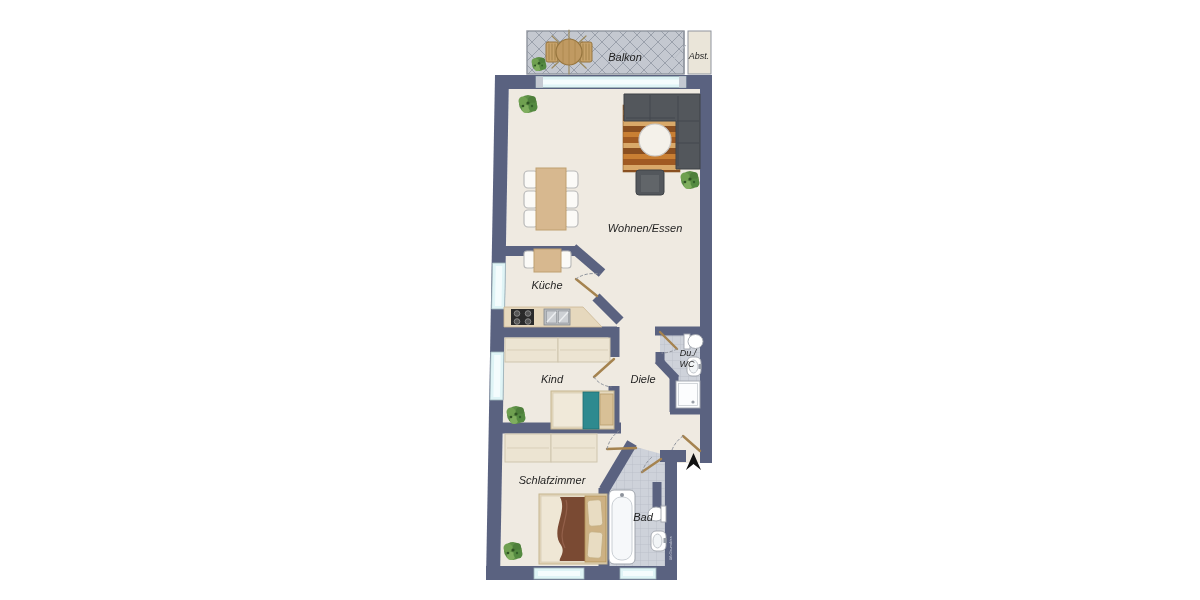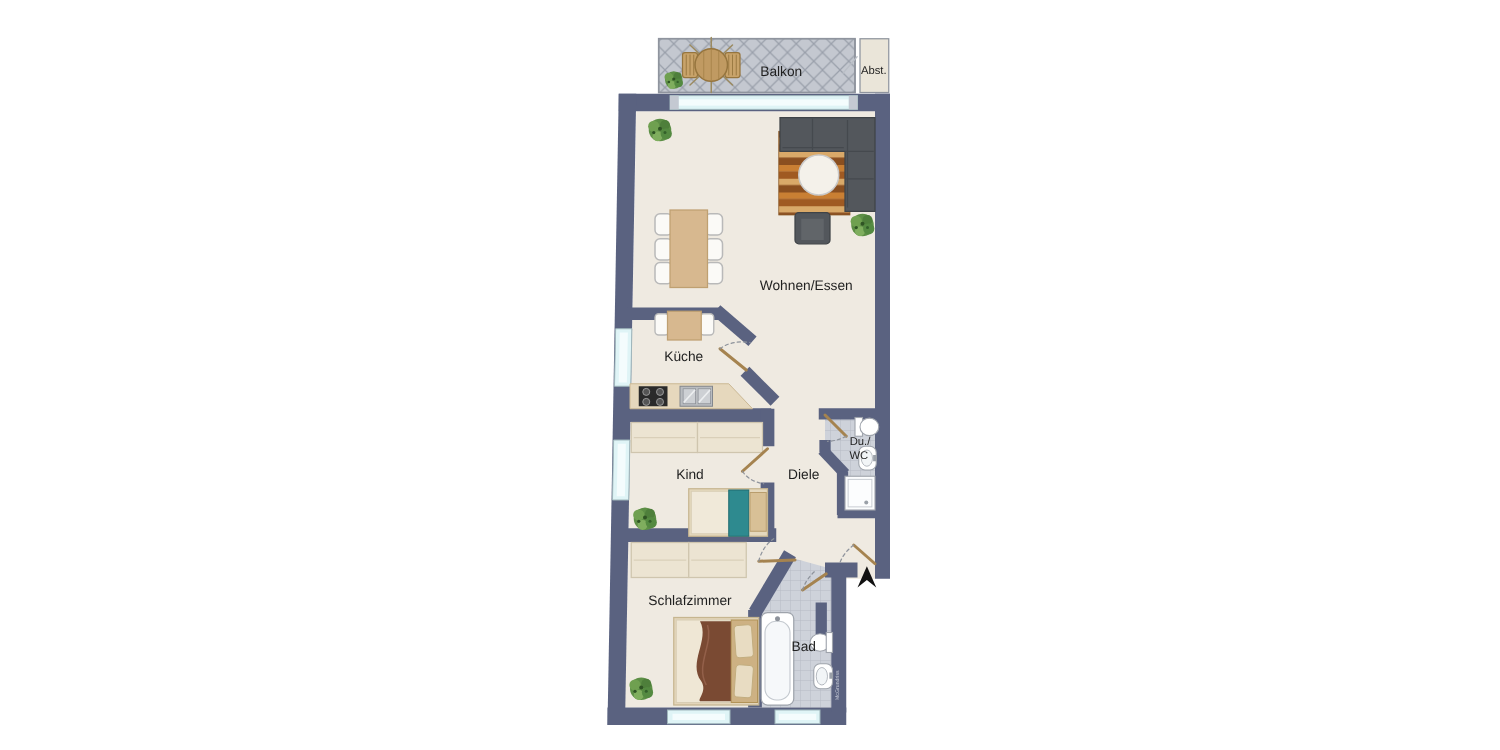--- a/index.html
+++ b/index.html
@@ -1,16 +1,16 @@
 <!DOCTYPE html>
 <html><head>
 <meta charset="utf-8">
 <style>
   html,body{margin:0;padding:0;background:#ffffff;}
-  .stage{position:relative;width:1200px;height:600px;background:#ffffff;overflow:hidden;}
+  .stage{position:relative;width:1200px;height:600px;background:#ffffff;overflow:hidden;font-style:italic;}
   svg{display:block;}
   text{font-family:"Liberation Sans", sans-serif;fill:#1f1f1f;}
   .room-label{font-size:11px;}
   .room-label-sm{font-size:9px;}
   .watermark{font-size:4.2px;fill:#c9cdd8;}
 </style>
 </head>
 <body>
 
 <div class="stage">

